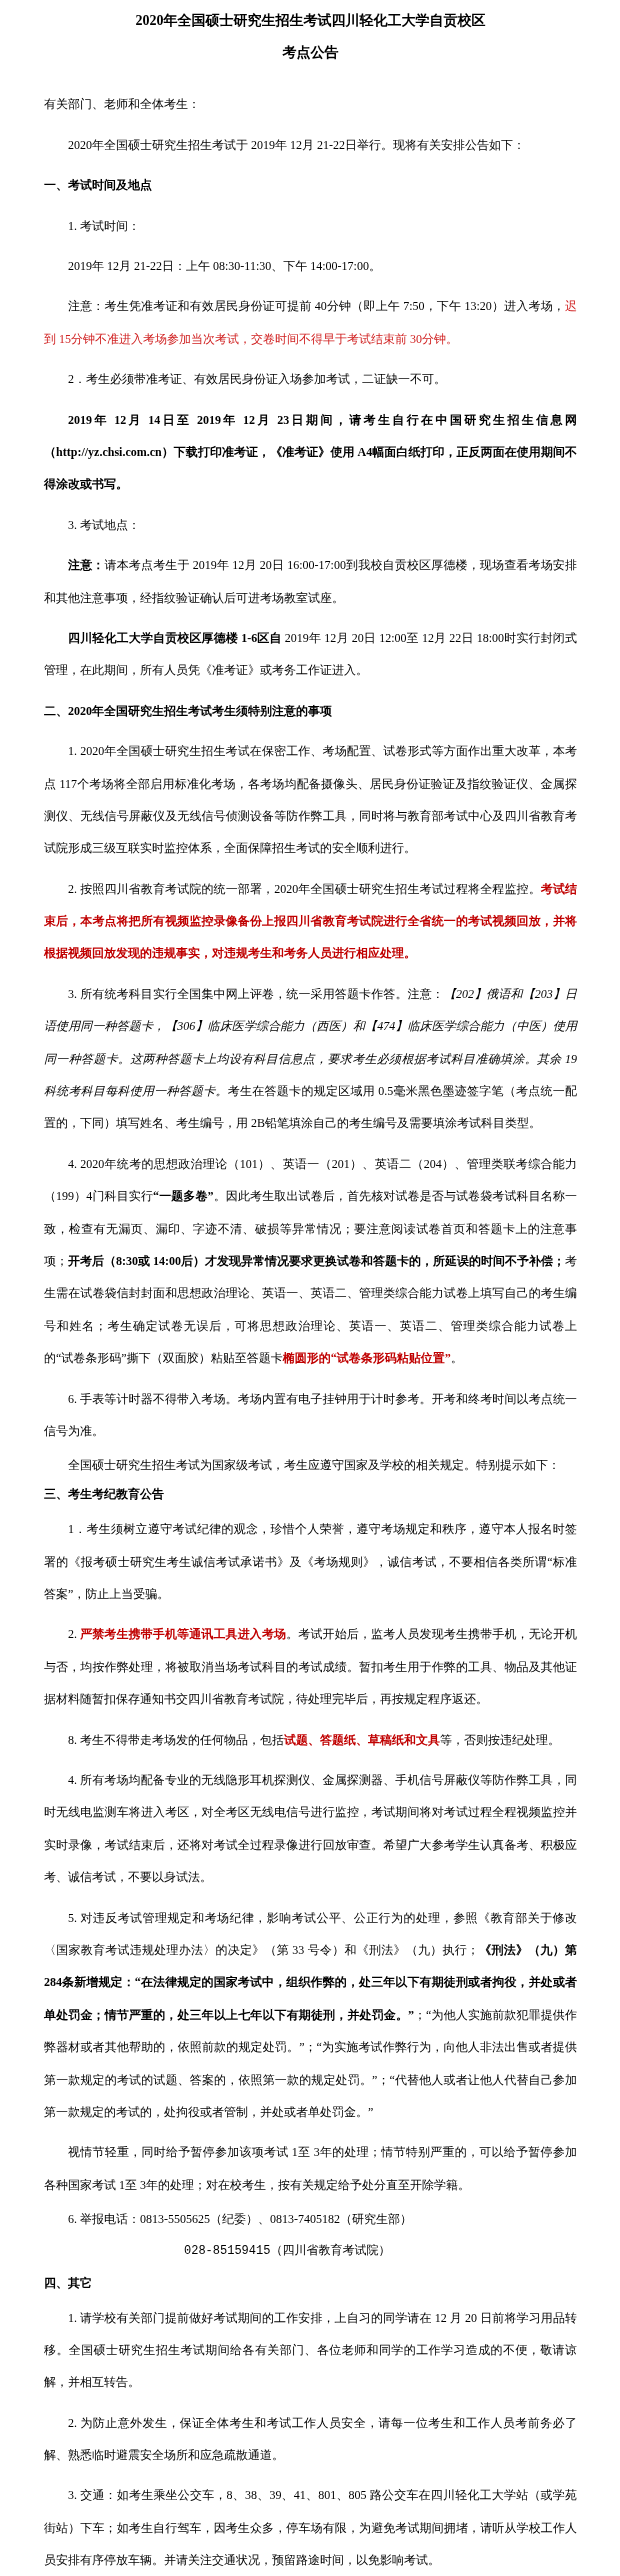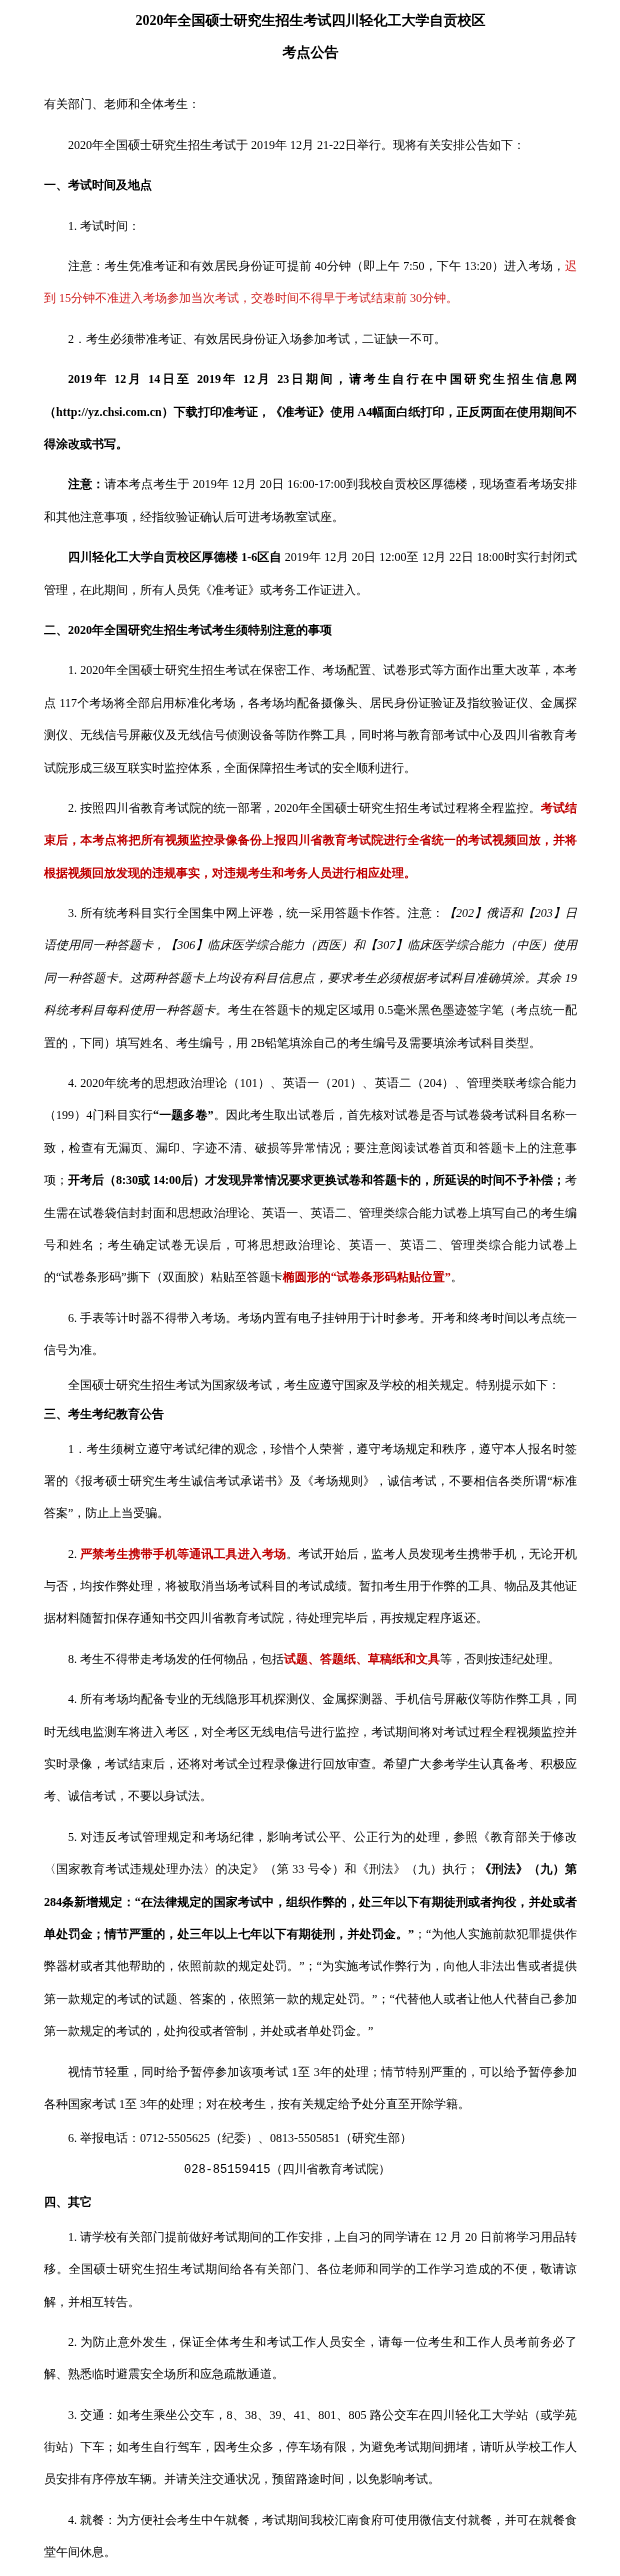--- a/index.html
+++ b/index.html
@@ -45,40 +45,42 @@
 <div class="doc">
   <div class="title-block">
     <p class="title">2020年全国硕士研究生招生考试四川轻化工大学自贡校区</p>
     <p class="title">考点公告</p>
   </div>
   <div id="body-container">
       <p class="para noindent"><span class="run n">有关部门、老师和全体考生：</span></p>
       <p class="para"><span class="run n">2020年全国硕士研究生招生考试于 2019年 12月 21-22日举行。现将有关安排公告如下：</span></p>
       <p class="para head"><span class="run b">一、考试时间及地点</span></p>
       <p class="para"><span class="run n">1. 考试时间：</span></p>
+      <p class="para"><span class="run n">2019年 12月 21-22日：上午 08:30-11:30、下午 14:00-17:00。</span></p>
       <p class="para"><span class="run n">注意：考生凭准考证和有效居民身份证可提前 40分钟（即上午 7:50，下午 13:20）进入考场，</span><span class="run r">迟到 15分钟不准进入考场参加当次考试，交卷时间不得早于考试结束前 30分钟。</span></p>
       <p class="para"><span class="run u">2．考生必须带准考证、有效居民身份证入场参加考试，二证缺一不可。</span></p>
       <p class="para"><span class="run b">2019年 12月 14日至 2019年 12月 23日期间，请考生自行在中国研究生招生信息网（http://yz.chsi.com.cn）下载打印准考证，《准考证》使用 A4幅面白纸打印，正反两面在使用期间不得涂改或书写。</span></p>
+      <p class="para"><span class="run n">3. 考试地点：</span></p>
       <p class="para"><span class="run b">注意：</span><span class="run n">请本考点考生于 2019年 12月 20日 16:00-17:00到我校自贡校区厚德楼，现场查看考场安排和其他注意事项，经指纹验证确认后可进考场教室试座。</span></p>
       <p class="para"><span class="run b">四川轻化工大学自贡校区厚德楼 1-6区自</span><span class="run n"> 2019年 12月 20日 12:00至 12月 22日 18:00时实行封闭式管理，在此期间，所有人员凭《准考证》或考务工作证进入。</span></p>
       <p class="para head"><span class="run b">二、2020年全国研究生招生考试考生须特别注意的事项</span></p>
       <p class="para"><span class="run n">1. 2020年全国硕士研究生招生考试在保密工作、考场配置、试卷形式等方面作出重大改革，本考点 117个考场将全部启用标准化考场，各考场均配备摄像头、居民身份证验证及指纹验证仪、金属探测仪、无线信号屏蔽仪及无线信号侦测设备等防作弊工具，同时将与教育部考试中心及四川省教育考试院形成三级互联实时监控体系，全面保障招生考试的安全顺利进行。</span></p>
       <p class="para"><span class="run n">2. 按照四川省教育考试院的统一部署，2020年全国硕士研究生招生考试过程将全程监控。</span><span class="run rb">考试结束后，本考点将把所有视频监控录像备份上报四川省教育考试院进行全省统一的考试视频回放，并将根据视频回放发现的违规事实，对违规考生和考务人员进行相应处理。</span></p>
-      <p class="para"><span class="run n">3. 所有统考科目实行全国集中网上评卷，统一采用答题卡作答。注意：</span><span class="run k">【202】俄语和【203】日语使用同一种答题卡，【306】临床医学综合能力（西医）和【307】临床医学综合能力（中医）使用同一种答题卡。这两种答题卡上均设有科目信息点，要求考生必须根据考试科目准确填涂。其余 19 科统考科目每科使用一种答题卡。</span><span class="run n">考生在答题卡的规定区域用 0.5毫米黑色墨迹签字笔（考点统一配置的，下同）填写姓名、考生编号，用 2B铅笔填涂自己的考生编号及需要填涂考试科目类型。</span></p>
+      <p class="para"><span class="run n">3. 所有统考科目实行全国集中网上评卷，统一采用答题卡作答。注意：</span><span class="run k">【202】俄语和【203】日语使用同一种答题卡，【306】临床医学综合能力（西医）和【474】临床医学综合能力（中医）使用同一种答题卡。这两种答题卡上均设有科目信息点，要求考生必须根据考试科目准确填涂。其余 19 科统考科目每科使用一种答题卡。</span><span class="run n">考生在答题卡的规定区域用 0.5毫米黑色墨迹签字笔（考点统一配置的，下同）填写姓名、考生编号，用 2B铅笔填涂自己的考生编号及需要填涂考试科目类型。</span></p>
       <p class="para"><span class="run n">4. 2020年统考的思想政治理论（101）、英语一（201）、英语二（204）、管理类联考综合能力（199）4门科目实行</span><span class="run b">“一题多卷”</span><span class="run n">。因此考生取出试卷后，首先核对试卷是否与试卷袋考试科目名称一致，检查有无漏页、漏印、字迹不清、破损等异常情况；要注意阅读试卷首页和答题卡上的注意事项；</span><span class="run b">开考后（8:30或 14:00后）才发现异常情况要求更换试卷和答题卡的，所延误的时间不予补偿；</span><span class="run n">考生需在试卷袋信封封面和思想政治理论、英语一、英语二、管理类综合能力试卷上填写自己的考生编号和姓名；考生确定试卷无误后，可将思想政治理论、英语一、英语二、管理类综合能力试卷上的“试卷条形码”撕下（双面胶）粘贴至答题卡</span><span class="run rb">椭圆形的“试卷条形码粘贴位置”</span><span class="run n">。</span></p>
       <p class="para"><span class="run n">6. 手表等计时器不得带入考场。考场内置有电子挂钟用于计时参考。开考和终考时间以考点统一信号为准。</span></p>
       <p class="para tight"><span class="run n">全国硕士研究生招生考试为国家级考试，考生应遵守国家及学校的相关规定。特别提示如下：</span></p>
       <p class="para head tight"><span class="run b">三、考生考纪教育公告</span></p>
       <p class="para gap-small"><span class="run n">1．考生须树立遵守考试纪律的观念，珍惜个人荣誉，遵守考场规定和秩序，遵守本人报名时签署的《报考硕士研究生考生诚信考试承诺书》及《考场规则》，诚信考试，不要相信各类所谓“标准答案”，防止上当受骗。</span></p>
       <p class="para"><span class="run n">2. </span><span class="run rb">严禁考生携带手机等通讯工具进入考场</span><span class="run n">。考试开始后，监考人员发现考生携带手机，无论开机与否，均按作弊处理，将被取消当场考试科目的考试成绩。暂扣考生用于作弊的工具、物品及其他证据材料随暂扣保存通知书交四川省教育考试院，待处理完毕后，再按规定程序返还。</span></p>
       <p class="para"><span class="run n">8. 考生不得带走考场发的任何物品，包括</span><span class="run rb">试题、答题纸、草稿纸和文具</span><span class="run n">等，否则按违纪处理。</span></p>
       <p class="para"><span class="run n">4. 所有考场均配备专业的无线隐形耳机探测仪、金属探测器、手机信号屏蔽仪等防作弊工具，同时无线电监测车将进入考区，对全考区无线电信号进行监控，考试期间将对考试过程全程视频监控并实时录像，考试结束后，还将对考试全过程录像进行回放审查。希望广大参考学生认真备考、积极应考、诚信考试，不要以身试法。</span></p>
       <p class="para"><span class="run n">5. 对违反考试管理规定和考场纪律，影响考试公平、公正行为的处理，参照《教育部关于修改〈国家教育考试违规处理办法〉的决定》（第 33 号令）和《刑法》（九）执行；</span><span class="run b">《刑法》（九）第 284条新增规定：“在法律规定的国家考试中，组织作弊的，处三年以下有期徒刑或者拘役，并处或者单处罚金；情节严重的，处三年以上七年以下有期徒刑，并处罚金。”</span><span class="run n">；“为他人实施前款犯罪提供作弊器材或者其他帮助的，依照前款的规定处罚。”；“为实施考试作弊行为，向他人非法出售或者提供第一款规定的考试的试题、答案的，依照第一款的规定处罚。”；“代替他人或者让他人代替自己参加第一款规定的考试的，处拘役或者管制，并处或者单处罚金。”</span></p>
       <p class="para"><span class="run n">视情节轻重，同时给予暂停参加该项考试 1至 3年的处理；情节特别严重的，可以给予暂停参加各种国家考试 1至 3年的处理；对在校考生，按有关规定给予处分直至开除学籍。</span></p>
-      <p class="para tight"><span class="run n">6. 举报电话：0712-5505625（纪委）、0813-5505851（研究生部）</span></p>
+      <p class="para tight"><span class="run n">6. 举报电话：0813-5505625（纪委）、0813-7405182（研究生部）</span></p>
       <p class="para phone2"><span class="run n">028-85159415（四川省教育考试院）</span></p>
       <p class="para head tight"><span class="run b">四、其它</span></p>
       <p class="para gap-small"><span class="run n">1. 请学校有关部门提前做好考试期间的工作安排，上自习的同学请在 12 月 20 日前将学习用品转移。全国硕士研究生招生考试期间给各有关部门、各位老师和同学的工作学习造成的不便，敬请谅解，并相互转告。</span></p>
       <p class="para"><span class="run n">2. 为防止意外发生，保证全体考生和考试工作人员安全，请每一位考生和工作人员考前务必了解、熟悉临时避震安全场所和应急疏散通道。</span></p>
       <p class="para"><span class="run n">3. 交通：如考生乘坐公交车，8、38、39、41、801、805 路公交车在四川轻化工大学站（或学苑街站）下车；如考生自行驾车，因考生众多，停车场有限，为避免考试期间拥堵，请听从学校工作人员安排有序停放车辆。并请关注交通状况，预留路途时间，以免影响考试。</span></p>
       <p class="para"><span class="run n">4. 就餐：为方便社会考生中午就餐，考试期间我校汇南食府可使用微信支付就餐，并可在就餐食堂午间休息。</span></p>
     </div>
 </div>
 
 

